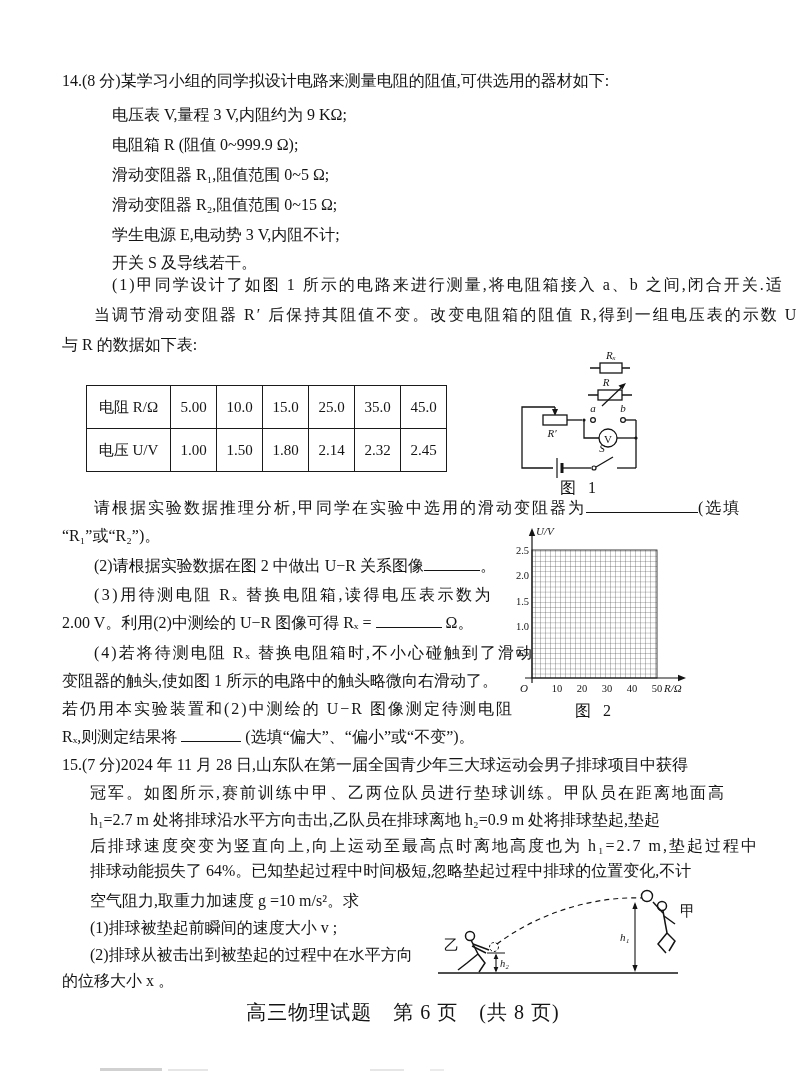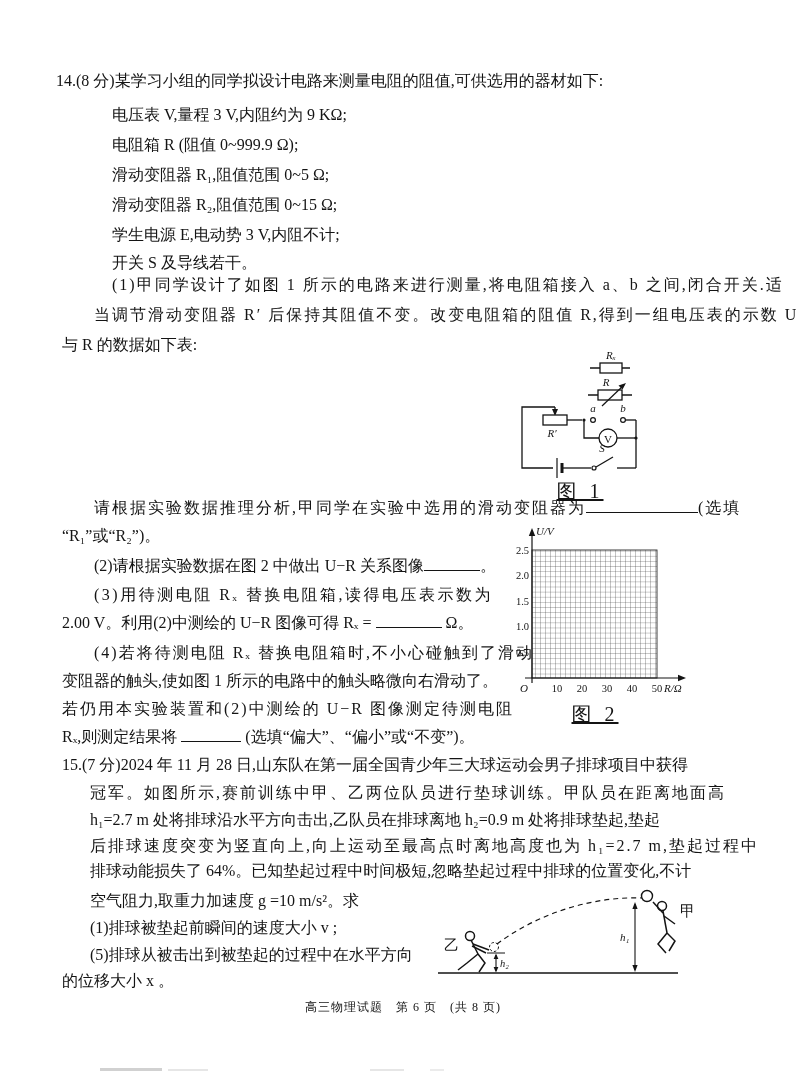--- a/index.html
+++ b/index.html
@@ -7,44 +7,62 @@
   .line { position:absolute; white-space:nowrap; font-size:16px; line-height:22px; }
   .wide { letter-spacing:2px; }
   .xwide { letter-spacing:2.5px; }
   .blank { display:inline-block; border-bottom:1.4px solid #141414; height:0.95em; vertical-align:baseline; }
   .w112 { width:112px; } .w56 { width:56px; } .w66 { width:66px; } .w60 { width:60px; }
   table.datatable { position:absolute; left:86px; top:385px; border-collapse:collapse; font-size:15px; }
   table.datatable td { border:1.4px solid #1a1a1a; height:43px; text-align:center; vertical-align:middle; padding:0 2px; }
   table.datatable td.rowlabel { width:84px; }
   table.datatable td.val { width:46px; }
   .fig { position:absolute; }
-  .figcap { position:absolute; font-size:20px; text-align:center; letter-spacing:4px;text-decoration:underline; }
-  .footer { position:absolute; left:0; top:999px; width:100%; text-align:center; font-size:12px; letter-spacing:1px;padding-left:6px; }
+  .figcap { position:absolute; font-size:16px; text-align:center; letter-spacing:4px; }
+  .footer { position:absolute; left:0; top:999px; width:100%; text-align:center; font-size:20px; letter-spacing:1px;padding-left:6px; }
   svg { overflow:visible; }
   .smudge { position:absolute; background:#9a9a9a; opacity:0.45; }
   text { font-family:"Liberation Serif","DejaVu Serif",serif; fill:#141414; }
 </style>
 </head>
 <body>
 
-<div class="line" style="left:56px; top:70px;">14.(8 分)某学习小组的同学拟设计电路来测量电阻的阻值,可供选用的器材如下:</div>
+<div class="line" style="left:62px; top:70px;">14.(8 分)某学习小组的同学拟设计电路来测量电阻的阻值,可供选用的器材如下:</div>
 
 <div class="line" style="left:112px; top:104px;">电压表 V,量程 3 V,内阻约为 9 KΩ;</div>
 <div class="line" style="left:112px; top:134px;">电阻箱 R (阻值 0~999.9 Ω);</div>
 <div class="line" style="left:112px; top:164px;">滑动变阻器 R₁,阻值范围 0~5 Ω;</div>
 <div class="line" style="left:112px; top:194px;">滑动变阻器 R₂,阻值范围 0~15 Ω;</div>
 <div class="line" style="left:112px; top:224px;">学生电源 E,电动势 3 V,内阻不计;</div>
 <div class="line" style="left:112px; top:252px;">开关 S 及导线若干。</div>
 
 <div class="line wide" style="left:112px; top:274px;">(1)甲同学设计了如图 1 所示的电路来进行测量,将电阻箱接入 a、b 之间,闭合开关.适</div>
 <div class="line wide" style="left:62px; top:304px;margin-left:32px;">当调节滑动变阻器 R′ 后保持其阻值不变。改变电阻箱的阻值 R,得到一组电压表的示数 U</div>
 <div class="line" style="left:62px; top:334px;">与 R 的数据如下表:</div>
 
 <table class="datatable">
   <tbody>
+      <tr>
+    <td class="rowlabel">电阻 R/Ω</td>
+    <td class="val">5.00</td>
+    <td class="val">10.0</td>
+    <td class="val">15.0</td>
+    <td class="val">25.0</td>
+    <td class="val">35.0</td>
+    <td class="val">45.0</td>
+  </tr>
+  <tr>
+    <td class="rowlabel">电压 U/V</td>
+    <td class="val">1.00</td>
+    <td class="val">1.50</td>
+    <td class="val">1.80</td>
+    <td class="val">2.14</td>
+    <td class="val">2.32</td>
+    <td class="val">2.45</td>
+  </tr>
 </tbody>
   </table>
 
 <div class="fig" style="left:505px; top:340px; width:150px; height:135px;">
   <svg width="150" height="135" viewBox="0 0 150 135">
 
     <g>
       <line x1="85" y1="28" x2="125" y2="28" stroke="#141414" stroke-width="1.3"></line>
       <rect x="95" y="23" width="22" height="10" fill="#fff" stroke="#141414" stroke-width="1.3"></rect>
       <text x="106" y="19" font-size="11" font-style="italic" text-anchor="middle">Rₓ</text>
@@ -153,21 +171,21 @@
 </div>
 <div class="figcap" style="left:505px; top:701px; width:180px;">图 2</div>
 
 <div class="line" style="left:62px; top:754px;">15.(7 分)2024 年 11 月 28 日,山东队在第一届全国青少年三大球运动会男子排球项目中获得</div>
 <div class="line wide" style="left:90px; top:782px;">冠军。如图所示,赛前训练中甲、乙两位队员进行垫球训练。甲队员在距离地面高</div>
 <div class="line" style="left:90px; top:809px;text-align:right;">h₁=2.7 m 处将排球沿水平方向击出,乙队员在排球离地 h₂=0.9 m 处将排球垫起,垫起</div>
 <div class="line wide" style="left:90px; top:835px;">后排球速度突变为竖直向上,向上运动至最高点时离地高度也为 h₁=2.7 m,垫起过程中</div>
 <div class="line" style="left:90px; top:860px;">排球动能损失了 64%。已知垫起过程中时间极短,忽略垫起过程中排球的位置变化,不计</div>
 <div class="line" style="left:90px; top:890px;">空气阻力,取重力加速度 g =10 m/s²。求</div>
 <div class="line" style="left:90px; top:917px;">(1)排球被垫起前瞬间的速度大小 v ;</div>
-<div class="line" style="left:90px; top:944px;">(5)排球从被击出到被垫起的过程中在水平方向</div>
+<div class="line" style="left:90px; top:944px;">(2)排球从被击出到被垫起的过程中在水平方向</div>
 <div class="line" style="left:62px; top:970px;">的位移大小 x 。</div>
 
 <div class="fig" style="left:430px; top:872px; width:330px; height:122px;">
   <svg width="330" height="122" viewBox="0 0 330 122">
 
     <line x1="8" y1="101" x2="248" y2="101" stroke="#141414" stroke-width="1.6"></line>
 
     <g stroke="#141414" stroke-width="1.5" fill="none">
       <circle cx="40" cy="64" r="4.5"></circle>
       <path d="M 41 68 L 48 82"></path>

